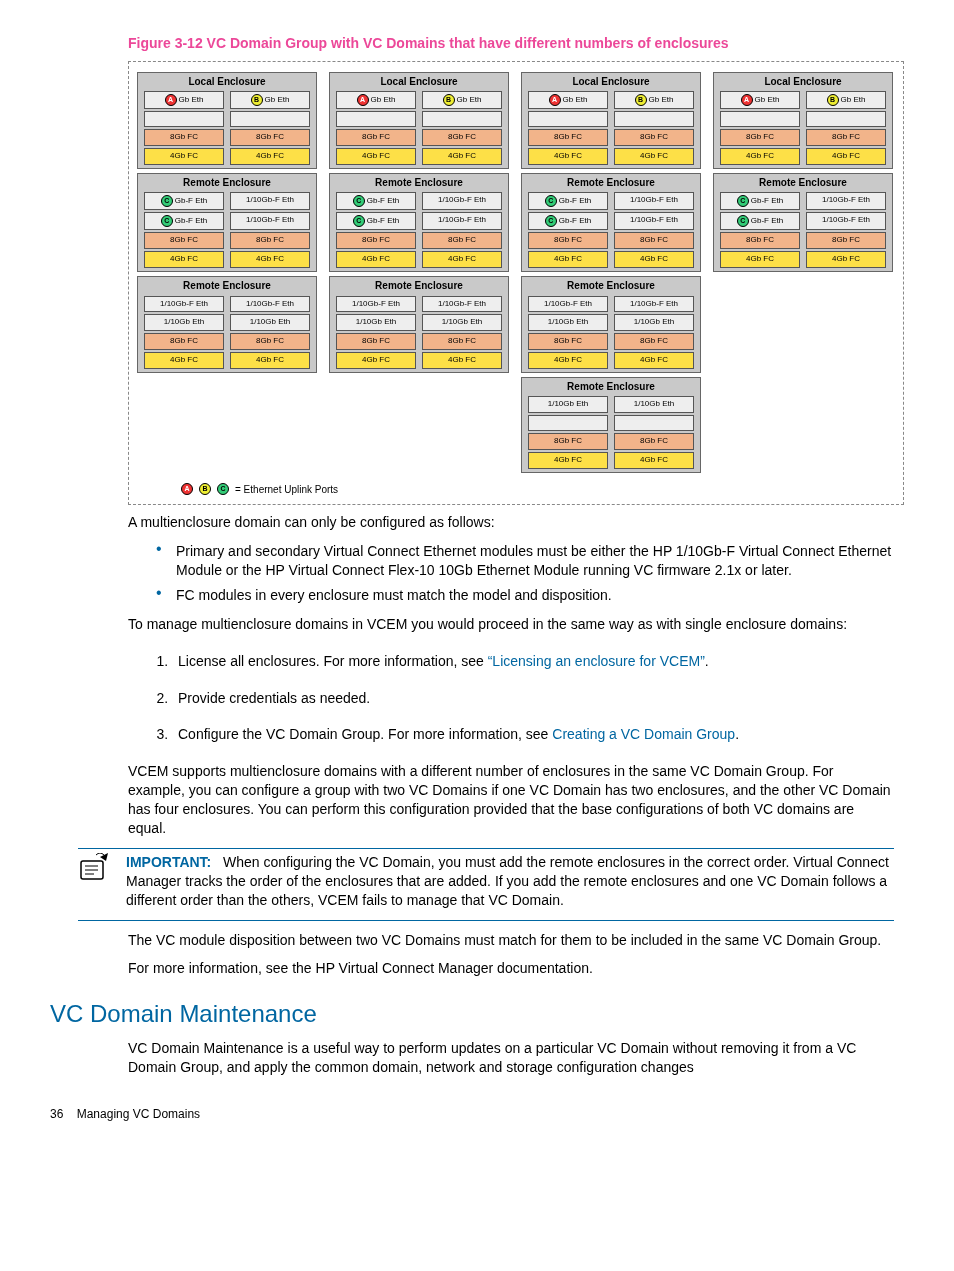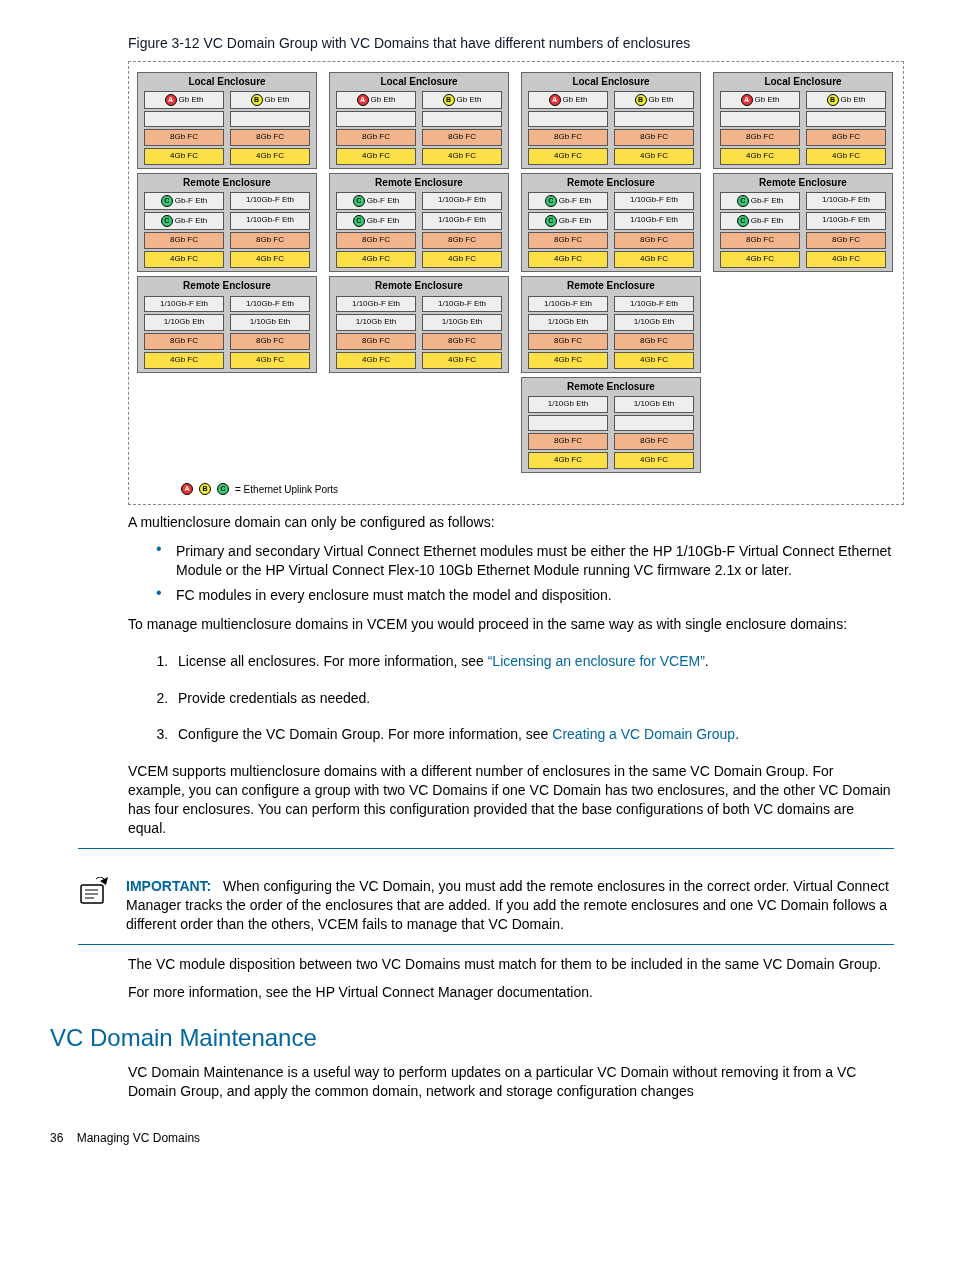--- a/index.html
+++ b/index.html
@@ -6,22 +6,22 @@
     font-family: Arial, Helvetica, sans-serif;
     font-size: 14px;
     line-height: 1.35;
     color: #000;
     margin: 0;
     padding: 34px 50px 20px 50px;
     width: 954px;
     box-sizing: border-box;
   }
   .figure-title {
-    color: #0f172a;
-    font-weight: normal;
+    color: #ec4899;
+    font-weight: bold;
     font-size: 14px;
     margin-bottom: 8px;
     margin-left: 78px;
   }
   .diagram {
     margin-left: 78px;
     border: 1px dashed #888;
     padding: 10px 8px 8px 8px;
     background: #fff;
     display: flex;
@@ -98,21 +98,21 @@
     content: "•"; color: #0066a1; position: absolute; left: 0; font-size: 16px; line-height: 14px;
   }
   ol.steps { margin: 4px 0 10px 0; padding-left: 44px; }
   ol.steps li { margin: 18px 0; padding-left: 6px;}
   a.link { color: #0066a1; text-decoration: none; }
   .note-block {
     margin-left: 28px;
     margin-right: 10px;
     border-top: 1px solid #0066a1;
     border-bottom: 1px solid #0066a1;
-    padding: 28px 0 10px 0;
+    padding: 4px 0 10px 0;
     display: flex;
     gap: 14px;
     margin-top:10px;
     margin-bottom:10px;
   }
   .note-icon { width: 34px; flex: 0 0 34px; }
   .note-text { flex: 1; font-size:14px;}
   .note-label { color: #0066a1; font-weight: bold; }
   h2.section {
     color: #0066a1;

